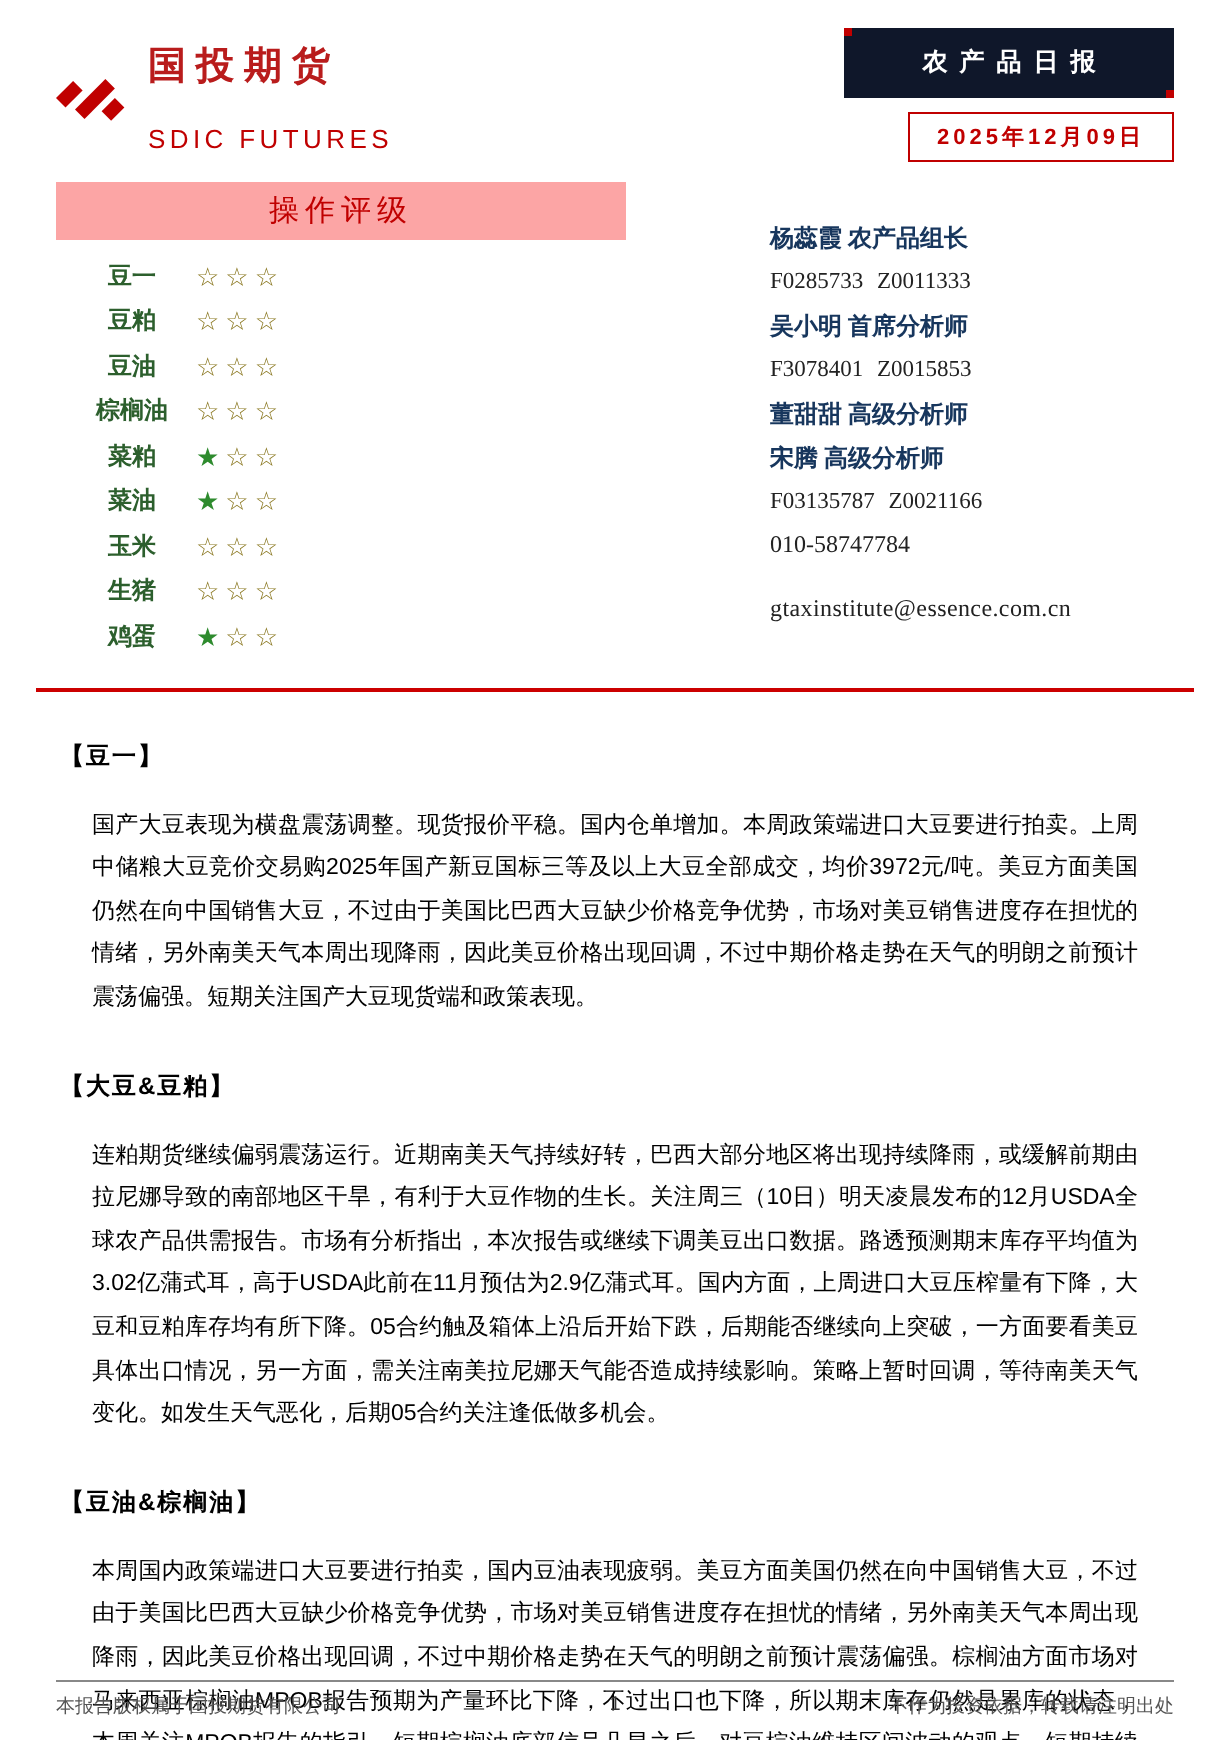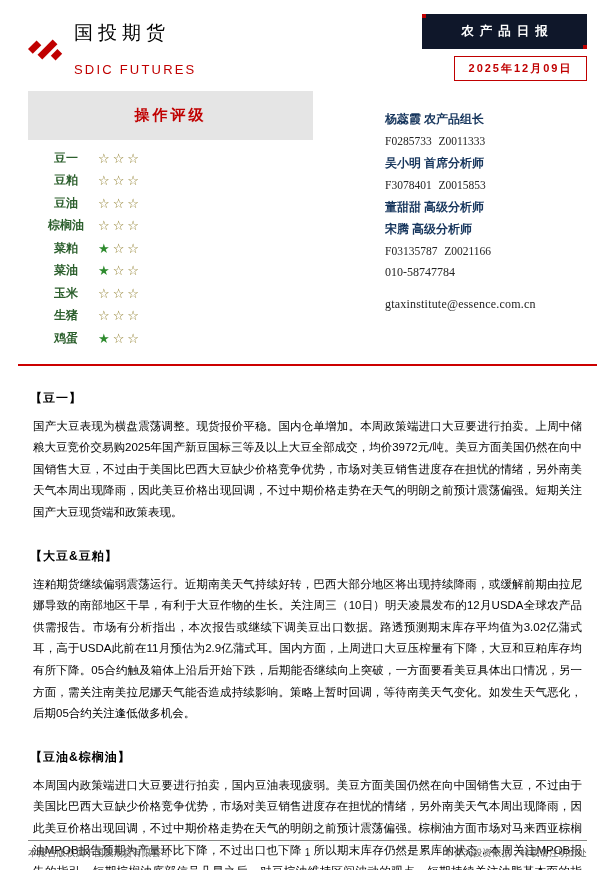--- a/index.html
+++ b/index.html
@@ -5,57 +5,57 @@
   html,body{margin:0;padding:0;background:#ffffff;}
   .page{
     width:615px;height:870px;background:#fff;position:relative;overflow:hidden;
     font-family:"Liberation Sans","DejaVu Sans",sans-serif;color:#000;
   }
   
   .header{display:flex;justify-content:space-between;align-items:flex-start;padding:14px 28px 0 28px;}
   .brand{display:flex;align-items:center;gap:8px;margin-top:6px;}
   .brand-mark svg{width:38px;height:30px;display:block;}
   .brand-text{display:flex;flex-direction:column;}
-  .brand-name{font-size:19px;font-weight:normal;color:#000000;letter-spacing:5px;font-family:"Liberation Serif","DejaVu Serif",serif;}
+  .brand-name{font-size:19px;font-weight:bold;color:#b91c1c;letter-spacing:5px;font-family:"Liberation Serif","DejaVu Serif",serif;}
   .brand-sub{font-size:13px;color:#c00000;letter-spacing:2.2px;margin-top:16px;}
   .masthead{width:165px;}
   .report-title{
     background:#0f172a;color:#fff;font-size:12.5px;font-weight:bold;text-align:center;
     letter-spacing:6px;padding:9px 0 9px 6px;position:relative;
   }
   .report-title::before{content:"";position:absolute;left:0;top:0;width:4px;height:4px;background:#c00000;}
   .report-title::after{content:"";position:absolute;right:0;bottom:0;width:4px;height:4px;background:#c00000;}
   .report-date{
     border:1px solid #c00000;color:#c00000;font-size:11px;font-weight:bold;text-align:center;
     letter-spacing:2px;padding:4px 0;margin-top:7px;margin-left:32px;
   }
   
   .info-row{display:flex;justify-content:space-between;padding:0 28px;margin-top:10px;}
   .ratings{width:285px;}
-  .ratings-title{background:#e5e5e5;color:#c00000;font-size:15px;font-weight:bold;text-align:center;letter-spacing:3px;padding:15px 0;}
+  .ratings-title{background:#fca5a5;color:#c00000;font-size:15px;font-weight:normal;text-align:center;letter-spacing:3px;padding:5px 0;}
   .ratings-list{padding:7px 4px 0 6px;}
   .rating-row{display:flex;align-items:center;height:22.5px;}
   .commodity{width:64px;font-size:12px;font-weight:bold;color:#2c5f2d;font-family:"Liberation Serif","DejaVu Serif",serif;text-align:center;}
   .stars{font-size:13px;letter-spacing:3px;line-height:1;}
   .star.filled{color:#2e8b2e;}
   .star.empty{color:#8d7b26;}
   
   .analysts{width:202px;margin-top:20px;font-family:"Liberation Serif","DejaVu Serif",serif;}
   .analyst{margin-bottom:6px;}
   .analyst-name{font-size:12px;font-weight:bold;color:#17365d;line-height:16px;}
   .analyst-codes{font-size:11.5px;color:#222;line-height:16px;margin-top:6px;word-spacing:4px;}
   .contact-phone{font-size:12px;color:#222;margin-top:6px;}
   .contact-email{font-size:12px;color:#222;margin-top:17px;letter-spacing:0.2px;}
   
   .red-rule{border:none;border-top:2px solid #cc0000;margin:14px 18px 0 18px;}
   
   .body{padding:0 30px;font-family:Liberation Sans, sans-serif;}
   .section{margin-top:24px;}
   .section-heading{font-size:12px;font-weight:bold;color:#000;margin-bottom:9px;letter-spacing:1px;}
-  .section-body{font-size:11.5px;line-height:1.88;text-align:justify;margin:3px;color:#000;}
+  .section-body{font-size:11.5px;line-height:1.88;text-align:justify;margin:16px;color:#000;}
   
   .footer{
     position:absolute;left:28px;right:28px;bottom:10px;border-top:1px solid #888;
     padding-top:6px;font-size:9.5px;color:#555;display:flex;justify-content:space-between;gap:36px;
   }
   .page-num{position:absolute;left:50%;transform:translateX(-50%);color:#333;font-size:10px;}
 </style>
 </head>
 <body>
 

